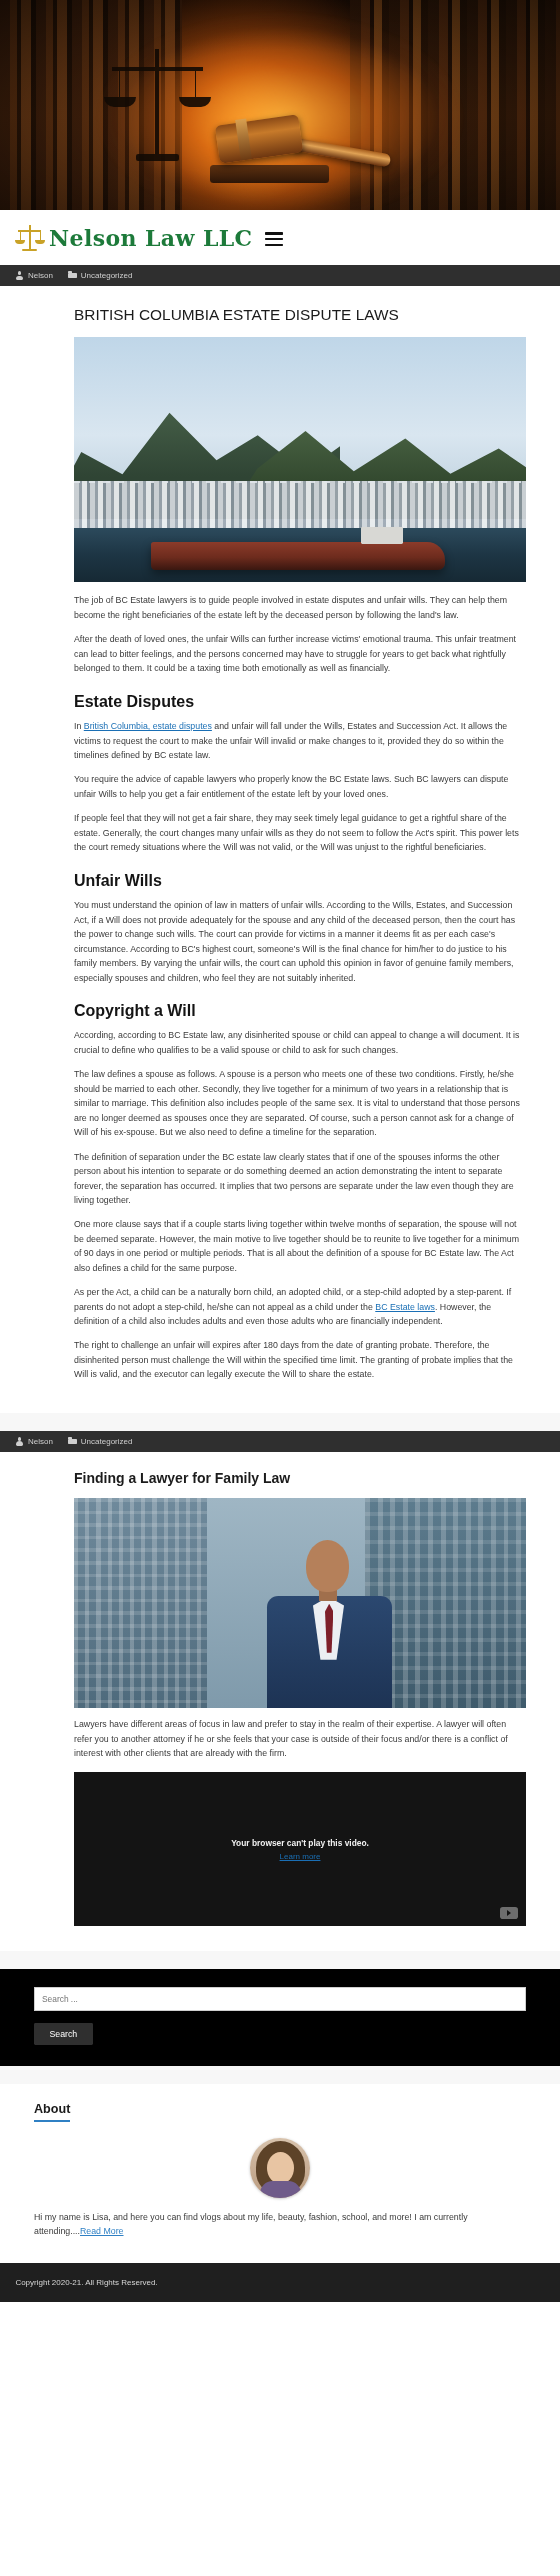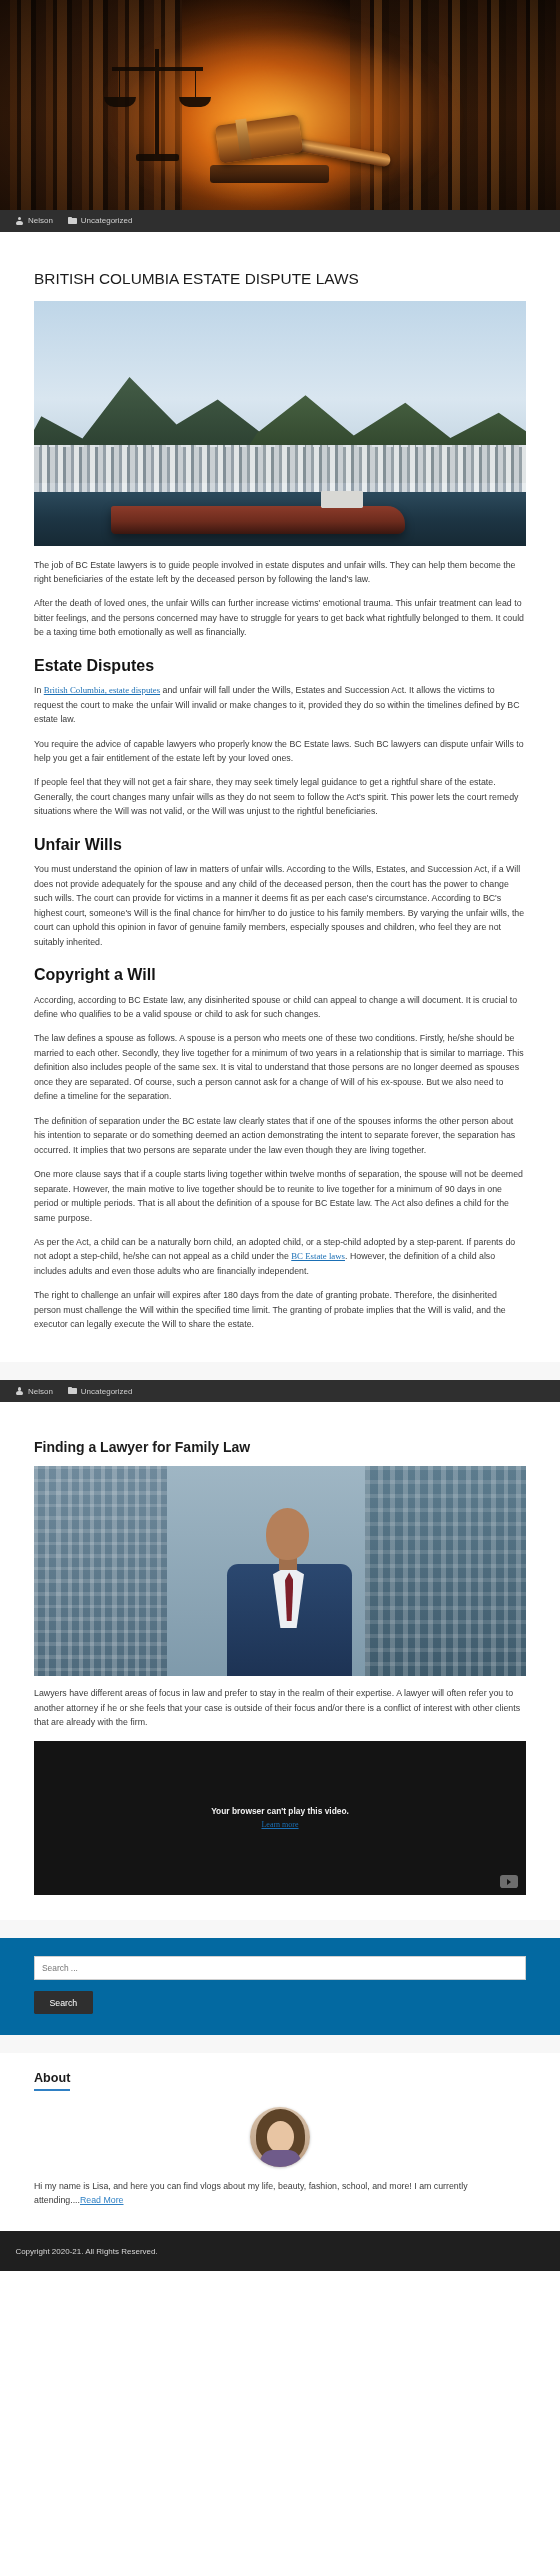--- a/index.html
+++ b/index.html
@@ -122,37 +122,37 @@
     background:#2f2f2f; color:#cfcfcf; font-size:8px;
     padding:6.3px 15.4px; display:flex; gap:15.4px; align-items:center;
   }
   .meta-item { display:flex; align-items:center; gap:4.2px; }
   .meta-ico { width:8.4px; height:8.4px; display:inline-block; position:relative; }
   .ico-user::before { content:""; position:absolute; left:2.5px; top:0; width:3.5px; height:3.5px; border-radius:50%; background:#cfcfcf;}
   .ico-user::after { content:""; position:absolute; left:0.7px; top:4.2px; width:7px; height:4.2px; border-radius:3.5px 3.5px 1.4px 1.4px; background:#cfcfcf;}
   .ico-folder::before { content:""; position:absolute; left:0; top:1.4px; width:8.4px; height:5.6px; background:#cfcfcf; border-radius:0.7px;}
   .ico-folder::after { content:""; position:absolute; left:0; top:0px; width:3.5px; height:2.1px; background:#cfcfcf; border-radius:0.7px 0.7px 0 0;}
 
-  .post-body { padding:33px 34px 21px 34px; }
+  .post-body { padding:14px 34px 21px 34px;margin-left:40px; }
   h1.post-title {
     font-family:"Liberation Sans", sans-serif;
     font-size:15.4px; font-weight:400; color:#1b1b1b; margin:4.2px 0 12.6px 0; line-height:1.3;
   }
   h2.post-title-2 {
     font-family:"Liberation Sans", sans-serif;
     font-size:14px; font-weight:700; color:#1b1b1b; margin:4.2px 0 11.2px 0;
   }
   .post p {
     font-size:8.8px; line-height:1.65; color:#3a3a3a; margin:0 0 9.8px 0;
   }
   .post h2.section {
     font-size:16px; font-weight:700; color:#141414; margin:17px 0 8.4px 0;
     font-family:"Liberation Sans", sans-serif;
   }
-  .post a { color:#1a6fb5; text-decoration:underline;font-family:Liberation Serif, serif; }
+  .post a { color:#1a6fb5; text-decoration:underline; }
 
   
   .photo-city {
     width:100%; height:245px; position:relative; overflow:hidden; margin:2.8px 0 11.2px 0;
     background:linear-gradient(180deg,#bfd6e8 0%, #d9e6f0 40%, #9fb8c9 100%);
   }
   .photo-city .mtn1 {
     position:absolute; left:-28px; top:42px; width:294px; height:140px;
     background:linear-gradient(180deg,#4f6a50 0%, #2f4434 70%);
     clip-path: polygon(0% 100%, 12% 52%, 26% 68%, 42% 24%, 58% 58%, 72% 40%, 88% 66%, 100% 48%, 100% 100%);
@@ -246,21 +246,21 @@
   .video-msg { color:#f2f2f2; font-size:8.4px; font-weight:700; }
   .video-link { color:#f2f2f2; font-size:8px; text-decoration:underline; }
   .yt-badge {
     position:absolute; right:8.4px; bottom:7px; width:18px; height:12.6px; border-radius:2.8px;
     background:#6d6d6d; display:flex; align-items:center; justify-content:center;
   }
   .yt-badge .tri { width:0;height:0;border-left:4.9px solid #141414;border-top:3.2px solid transparent;border-bottom:3.2px solid transparent; margin-left:1.4px;}
 
   
   .widget {
-    background:#0369a1; margin:0 0 18px 0; padding:18px 34px 21px 34px;
+    background:#000000; margin:0 0 18px 0; padding:18px 34px 21px 34px;
   }
   .search-input {
     width:100%; height:24px; border:0.7px solid #cfcfcf; background:#fff;
     padding:0 7px; font-size:8.4px; color:#555; outline:none;
     font-family:"Liberation Sans", sans-serif;
   }
   .search-btn {
     margin-top:11.2px; background:#2f2f2f; color:#ffffff; border:none;
     padding:6.3px 15.4px; font-size:8.8px; cursor:pointer; border-radius:1.4px;
     font-family:"Liberation Sans", sans-serif;
@@ -321,20 +321,39 @@
     </div>
     <div class="gavel">
       <div class="block"></div>
         <div class="handle"></div>
         <div class="head"></div>
         <div class="band"></div>
     </div>
     <div class="vignette"></div>
   </div>
 
+  <div class="site-header">
+    <div class="brand">
+      <div class="brand-mark">
+        <div class="bpost"></div>
+          <div class="bbeam"></div>
+          <div class="bbase"></div>
+        <div class="bwire l"></div>
+          <div class="bwire r"></div>
+        <div class="bpan l"></div>
+          <div class="bpan r"></div>
+      </div>
+      <div class="brand-name">Nelson Law LLC</div>
+    </div>
+    <div class="hamburger">
+      <span></span>
+        <span></span>
+        <span></span>
+    </div>
+  </div>
 
   <div class="post">
     <div class="meta-bar">
       <div class="meta-item">
         <span class="meta-ico ico-user"></span>
         <span>Nelson</span>
       </div>
       <div class="meta-item">
         <span class="meta-ico ico-folder"></span>
         <span>Uncategorized</span>

